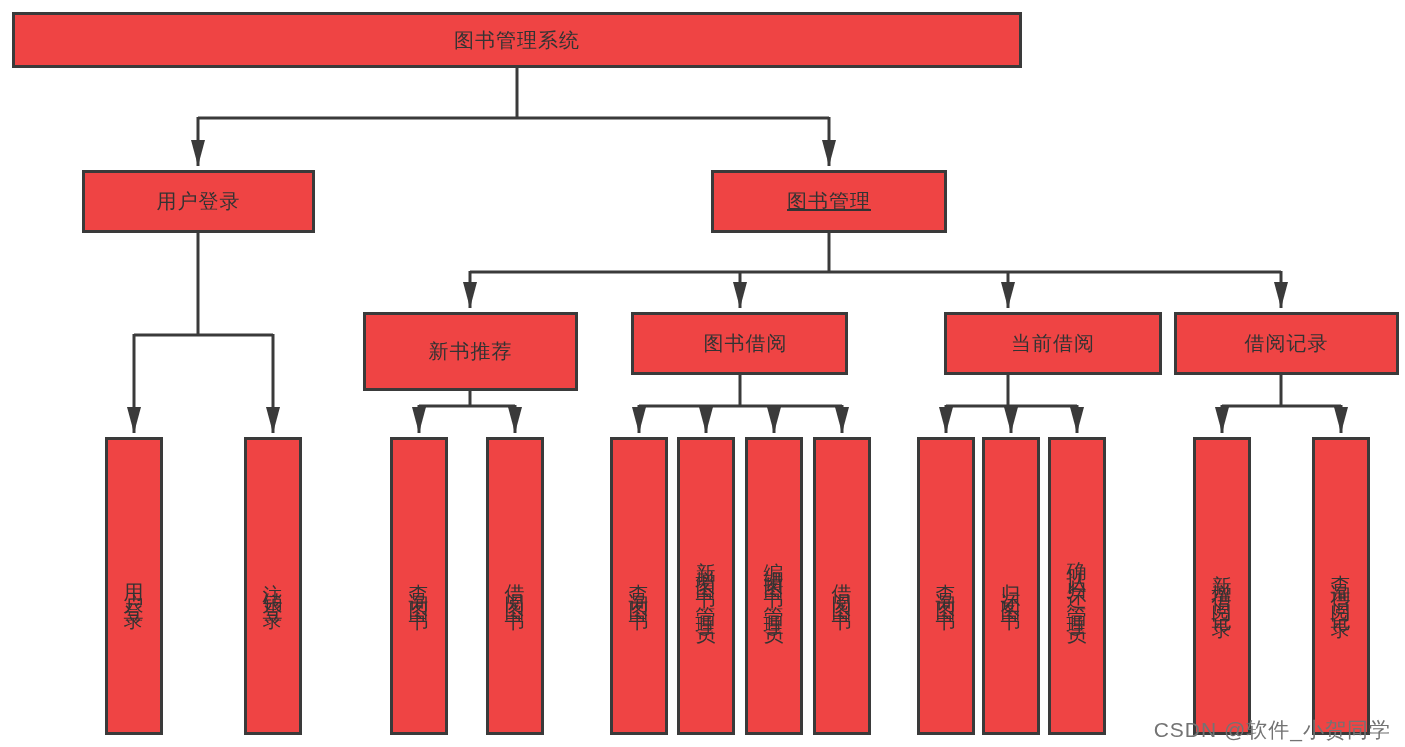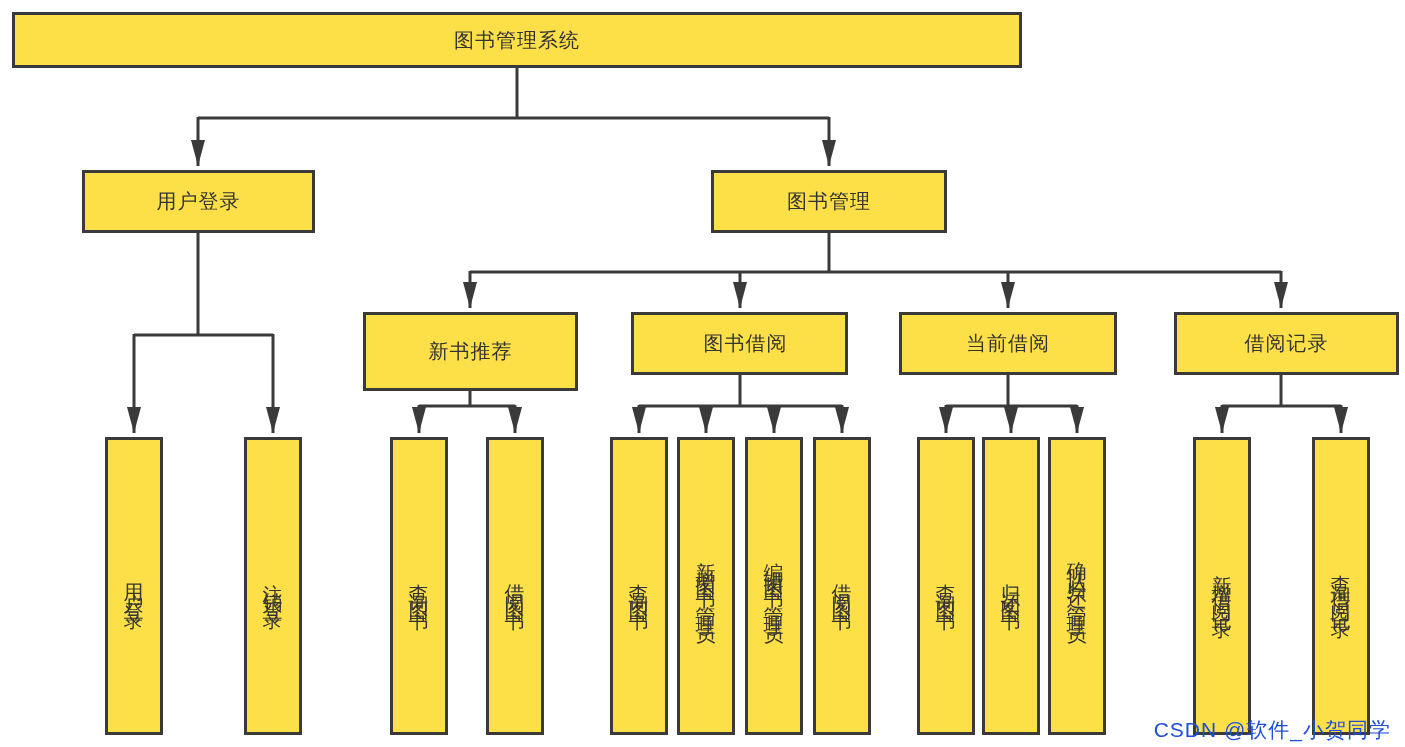--- a/index.html
+++ b/index.html
@@ -18,21 +18,21 @@
   #connectors {
     position: absolute;
     left: 0; top: 0;
     width: 1405px;
     height: 747px;
   }
   .node {
     position: absolute;
     box-sizing: border-box;
     border: 3px solid #3a3a3a;
-    background: #fde047;
+    background: #ef4444;
     display: flex;
     align-items: center;
     justify-content: center;
     color: #333333;
     font-size: 20px;
     letter-spacing: 1px;
     z-index: 2;
   }
   .node.hbox {  }
   .node.vbox {
@@ -47,21 +47,21 @@
     font-size: 20px;
     line-height: 1;
     color: #333333;
     white-space: nowrap;
   }
   .watermark {
     position: absolute;
     right: 14px;
     bottom: 3px;
     font-size: 21px;
-    color: #1d4ed8;
+    color: #737373;
     letter-spacing: 1px;
     z-index: 5;
     white-space: nowrap;
   }
 </style>
 </head>
 <body>
 
 <div id="stage">
 
@@ -129,31 +129,31 @@
     </g>
   </svg>
 
   <div class="node hbox" style="left:12px; top:12px; width:1010px; height:56px;">
     <span>图书管理系统</span>
   </div>
 
   <div class="node hbox" style="left:82px; top:170px; width:233px; height:63px;">
     <span>用户登录</span>
   </div>
-  <div class="node hbox" style="left:711px; top:170px; width:236px; height:63px;">
+  <div class="node hbox" style="left:711px; top:170px; width:236px; height:63px;text-decoration:underline;">
     <span>图书管理</span>
   </div>
 
   <div class="node hbox" style="left:363px; top:312px; width:215px; height:79px;">
     <span>新书推荐</span>
   </div>
   <div class="node hbox" style="left:631px; top:312px; width:217px; height:63px;padding-left:12px;">
     <span>图书借阅</span>
   </div>
-  <div class="node hbox" style="left:899px; top:312px; width:218px; height:63px;">
+  <div class="node hbox" style="left:944px; top:312px; width:218px; height:63px;">
     <span>当前借阅</span>
   </div>
   <div class="node hbox" style="left:1174px; top:312px; width:225px; height:63px;">
     <span>借阅记录</span>
   </div>
 
   <div class="node vbox" style="left:105px;">
     <span class="vtext">用户登录</span>
   </div>
   <div class="node vbox" style="left:244px;">

